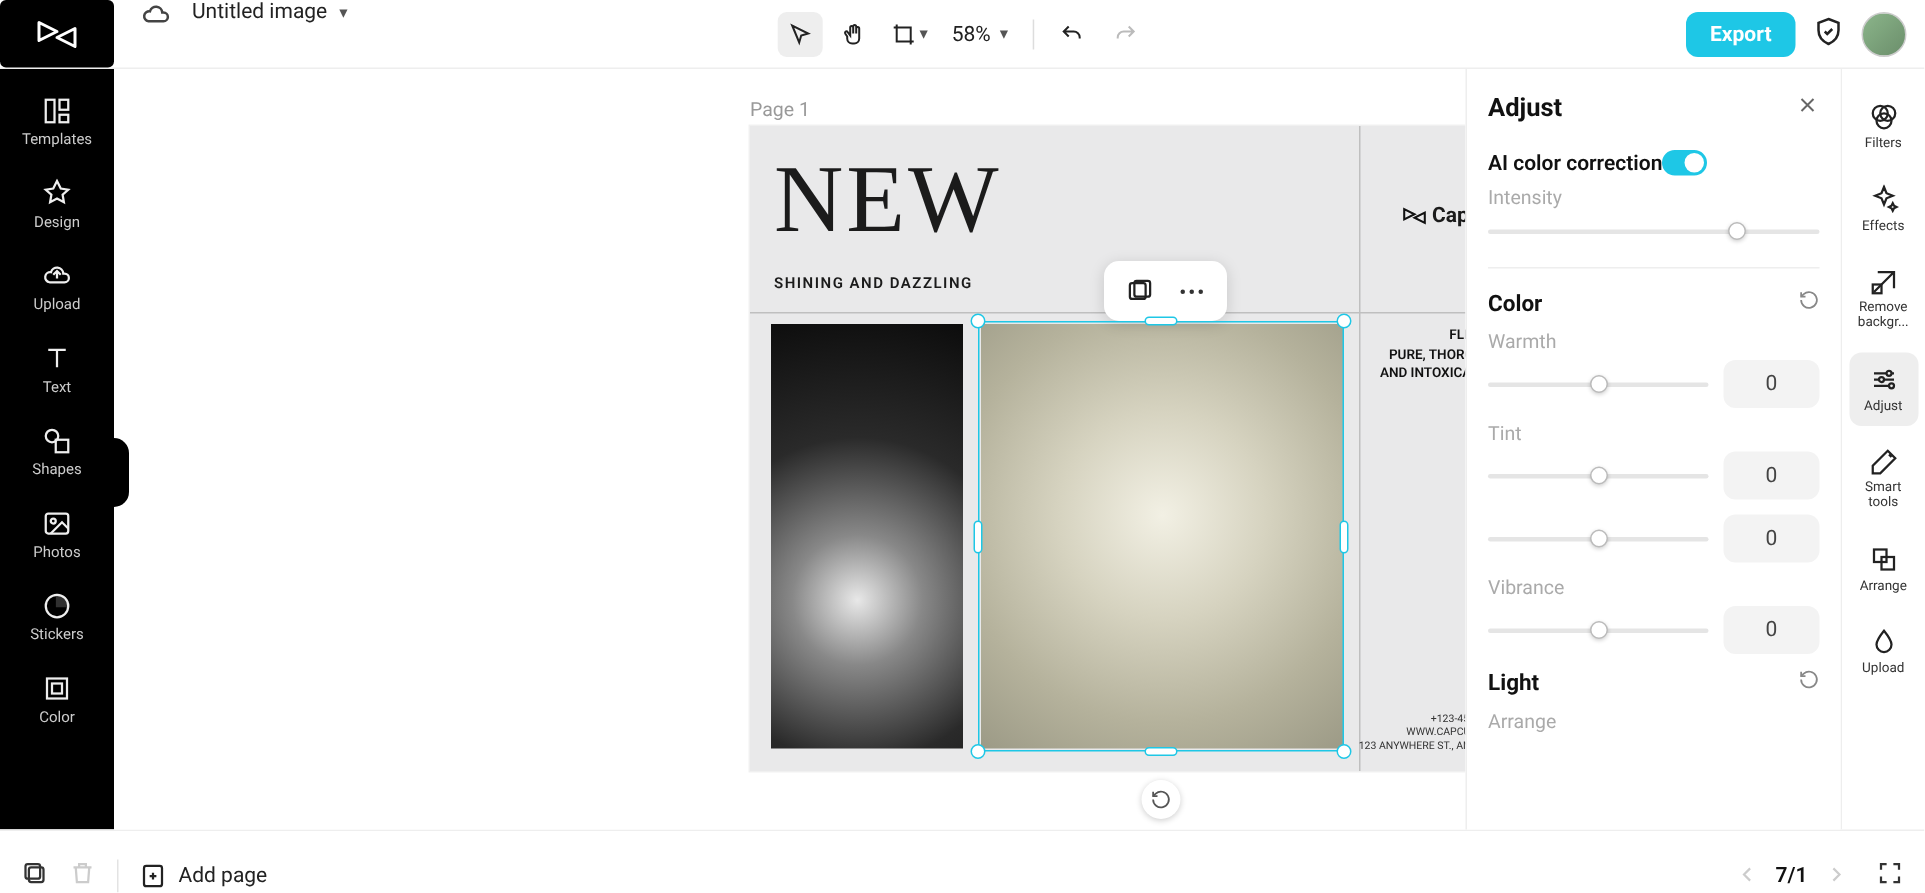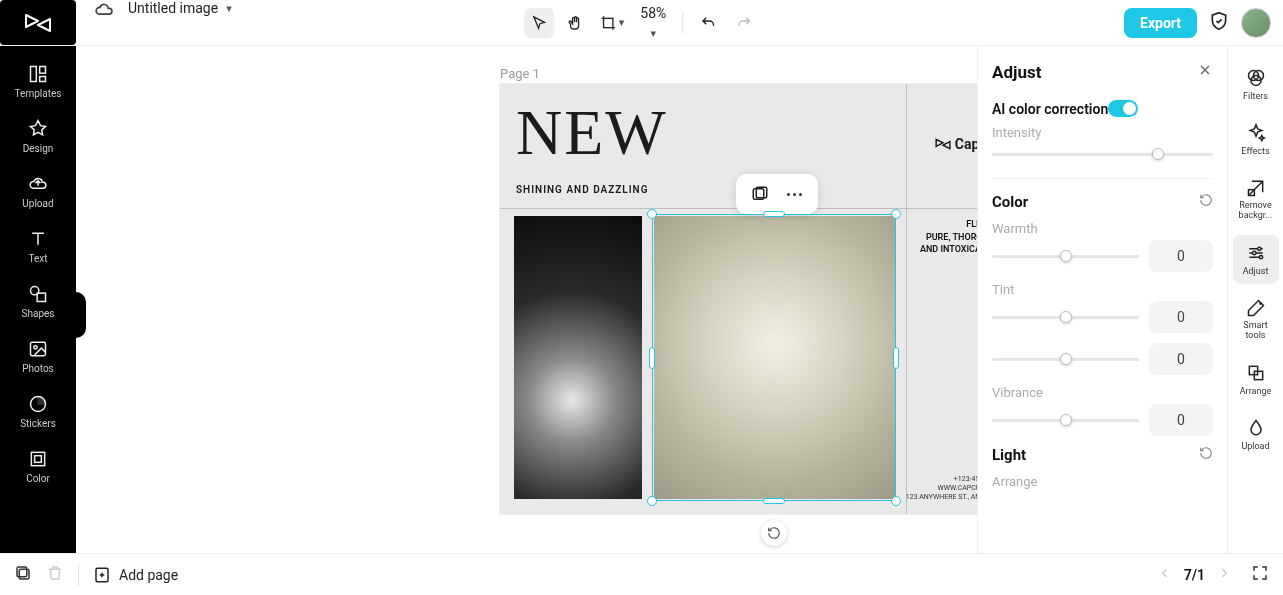--- a/index.html
+++ b/index.html
@@ -9,21 +9,21 @@
     .topbar { height: 46px; display: flex; align-items: center; padding: 0 12px; gap: 12px; border-bottom: 1px solid #eee; }
     .topbar-left { display: flex; align-items: flex-start; gap: 14px; }
     .logo-box { width: 76px; height: 45px; background: #000; display: flex; align-items: center; justify-content: center; border-radius: 4px; margin-left: -12px; margin-right: 4px;}
     .logo-box svg { color: #fff; }
     .cloud-icon { color: #444; }
     .file-name { font-size: 14px; color: #222; display: flex; align-items: center; gap: 8px; cursor: pointer;}
     .chev { color: #555; font-size: 11px; }
     .topbar-center { position: absolute; left: 50%; transform: translateX(-50%); display: flex; align-items: center; gap: 6px; }
     .tool-btn { width: 30px; height: 30px; display: flex; align-items: center; justify-content: center; border-radius: 6px; cursor: pointer; color:#222;}
     .tool-btn.active { background: #eee; }
-    .zoom { font-size: 14px; color: #222; padding: 0 6px; display: flex; align-items: center; gap: 6px; flex-direction: column;}
+    .zoom { font-size: 14px; color: #222; padding: 0 6px; display: flex; align-items: center; gap: 6px;}
     .divider-v { width: 1px; height: 20px; background: #ddd; margin: 0 4px; }
     .undo { color:#222; }
     .redo { color:#bbb; }
     .topbar-right { margin-left: auto; display: flex; align-items: center; gap: 12px; }
     .export-btn { background: #1ec7e6; color:#fff; border:none; padding: 7px 16px; border-radius: 8px; font-size: 14px; font-weight: 700; cursor:pointer;}
     .shield { color:#222;}
     .avatar { width: 30px; height: 30px; border-radius: 50%; background: linear-gradient(135deg,#8bb58a,#6b8e6b); border:1px solid #ccc;}
     
     
     .main-row { flex:1; display:flex; min-height:0; }
@@ -76,21 +76,21 @@
     .ctrl-row .slider { flex:1;}
     .val-box { width:64px; height:32px; background:#f3f3f3; border-radius:8px; display:flex; align-items:center; justify-content:center; font-size:14px; color:#444;}
     
     
     .rail { width:56px; background:#fff; border-left:1px solid #eee; display:flex; flex-direction:column; align-items:center; padding-top:14px; gap:6px;}
     .rail-item { width:46px; display:flex; flex-direction:column; align-items:center; gap:3px; padding:8px 0; font-size:9px; color:#333; cursor:pointer; border-radius:8px;}
     .rail-item.active { background:#eee;}
     .rail-item svg { color:#222;}
     
     
-    .bottombar { height:42px; border-top:1px solid #eee; display:flex; align-items:center; padding:0 14px; gap:14px; background:#fff;}
+    .bottombar { height:42px; border-top:1px solid #eee; display:flex; align-items:flex-end; padding:0 14px; gap:14px; background:#fff;}
     .bb-left { display:flex; align-items:center; gap:14px;}
     .bb-ic { color:#333; cursor:pointer;}
     .bb-ic.disabled { color:#ccc; cursor:default;}
     .bb-div { width:1px; height:22px; background:#e3e3e3;}
     .add-page { display:flex; align-items:center; gap:8px; font-size:14px; color:#222; cursor:pointer;}
     .bb-right { margin-left:auto; display:flex; align-items:center; gap:12px;}
     .pagenum { font-size:14px; color:#111; font-weight:600;}
     .nav-arrow { color:#ccc; }
     
     .peek { position:absolute; left:0; top:246px; width:10px; height:46px; background:#000; border-radius:0 12px 12px 0;}

